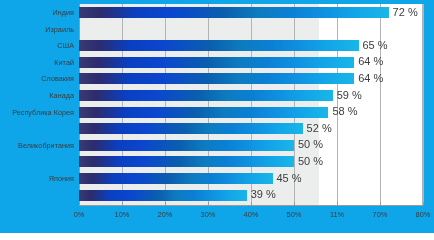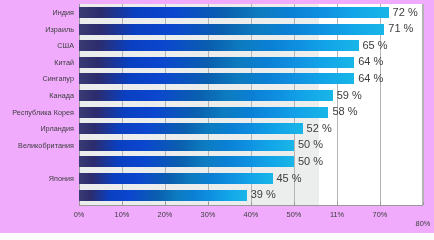--- a/index.html
+++ b/index.html
@@ -12,21 +12,21 @@
     height: 233px;
     overflow: hidden;
     font-family: "Liberation Sans", sans-serif;
     -webkit-font-smoothing: antialiased;
   }
 
   #chart-root {
     position: relative;
     width: 434px;
     height: 233px;
-    background: #f0abfc;
+    background: #0ea5e9;
   }
 
   
   #category-axis {
     position: absolute;
     left: 0;
     top: 4px;
     width: 74px;
     height: 200px;
   }
@@ -165,24 +165,23 @@
 </head>
 <body>
 
 <div id="chart-root">
 
   <div id="category-axis">
       <div class="cat-label" style="top: 3px;">Индия</div>
       <div class="cat-label" style="top: 19.6px;">Израиль</div>
       <div class="cat-label" style="top: 36.2px;">США</div>
       <div class="cat-label" style="top: 52.8px;">Китай</div>
-      <div class="cat-label" style="top: 69.4px;">Сингапур</div>
+      <div class="cat-label" style="top: 69.4px;">Словакия</div>
       <div class="cat-label" style="top: 86px;">Канада</div>
       <div class="cat-label" style="top: 102.6px;">Республика Корея</div>
-      <div class="cat-label" style="top: 119.2px;">Ирландия</div>
       <div class="cat-label" style="top: 135.8px;">Великобритания</div>
       <div class="cat-label" style="top: 169px; margin-left: 15px;">Япония</div>
     </div>
 
   <div id="plot-area">
     <div id="plot-band"></div>
     <div id="plot-white"></div>
     <div id="gridlines">
         <div class="gridline axis-line" style="left: calc(0% + 0px);"></div>
         <div class="gridline" style="left: calc(12.5% + 0px);"></div>
@@ -191,24 +190,20 @@
         <div class="gridline" style="left: calc(50% + 0px);"></div>
         <div class="gridline" style="left: calc(62.5% + 0px);"></div>
         <div class="gridline" style="left: calc(75% + 0px);"></div>
         <div class="gridline" style="left: calc(87.5% + 0px);"></div>
         <div class="gridline" style="left: calc(100% - 1px);"></div>
       </div>
     <div id="bars">
         <div class="bar-row" style="top: 0.5px;">
           <div class="bar" style="width: 90%;"></div>
           <div class="bar-value" style="left: 90%;">72 %</div>
-        </div>
-        <div class="bar-row" style="top: 17.1px;">
-          <div class="bar" style="width: 88.75%;"></div>
-          <div class="bar-value" style="left: 88.75%;">71 %</div>
         </div>
         <div class="bar-row" style="top: 33.7px;">
           <div class="bar" style="width: 81.25%;"></div>
           <div class="bar-value" style="left: 81.25%;">65 %</div>
         </div>
         <div class="bar-row" style="top: 50.3px;">
           <div class="bar" style="width: 80%;"></div>
           <div class="bar-value" style="left: 80%;">64 %</div>
         </div>
         <div class="bar-row" style="top: 66.9px;">
@@ -260,16 +255,16 @@
       <div class="tick-label" style="left: 37.5%;">30%</div>
       <div class="tick-mark" style="left: 50%;"></div>
       <div class="tick-label" style="left: 50%;">40%</div>
       <div class="tick-mark" style="left: 62.5%;"></div>
       <div class="tick-label" style="left: 62.5%;">50%</div>
       <div class="tick-mark" style="left: 75%;"></div>
       <div class="tick-label" style="left: 75%;">11%</div>
       <div class="tick-mark" style="left: 87.5%;"></div>
       <div class="tick-label" style="left: 87.5%;">70%</div>
       <div class="tick-mark" style="left: 100%;"></div>
-      <div class="tick-label" style="left: 100%; margin-top: 9px;">80%</div>
+      <div class="tick-label" style="left: 100%;">80%</div>
     </div>
 
 </div>
 
 </body></html>

